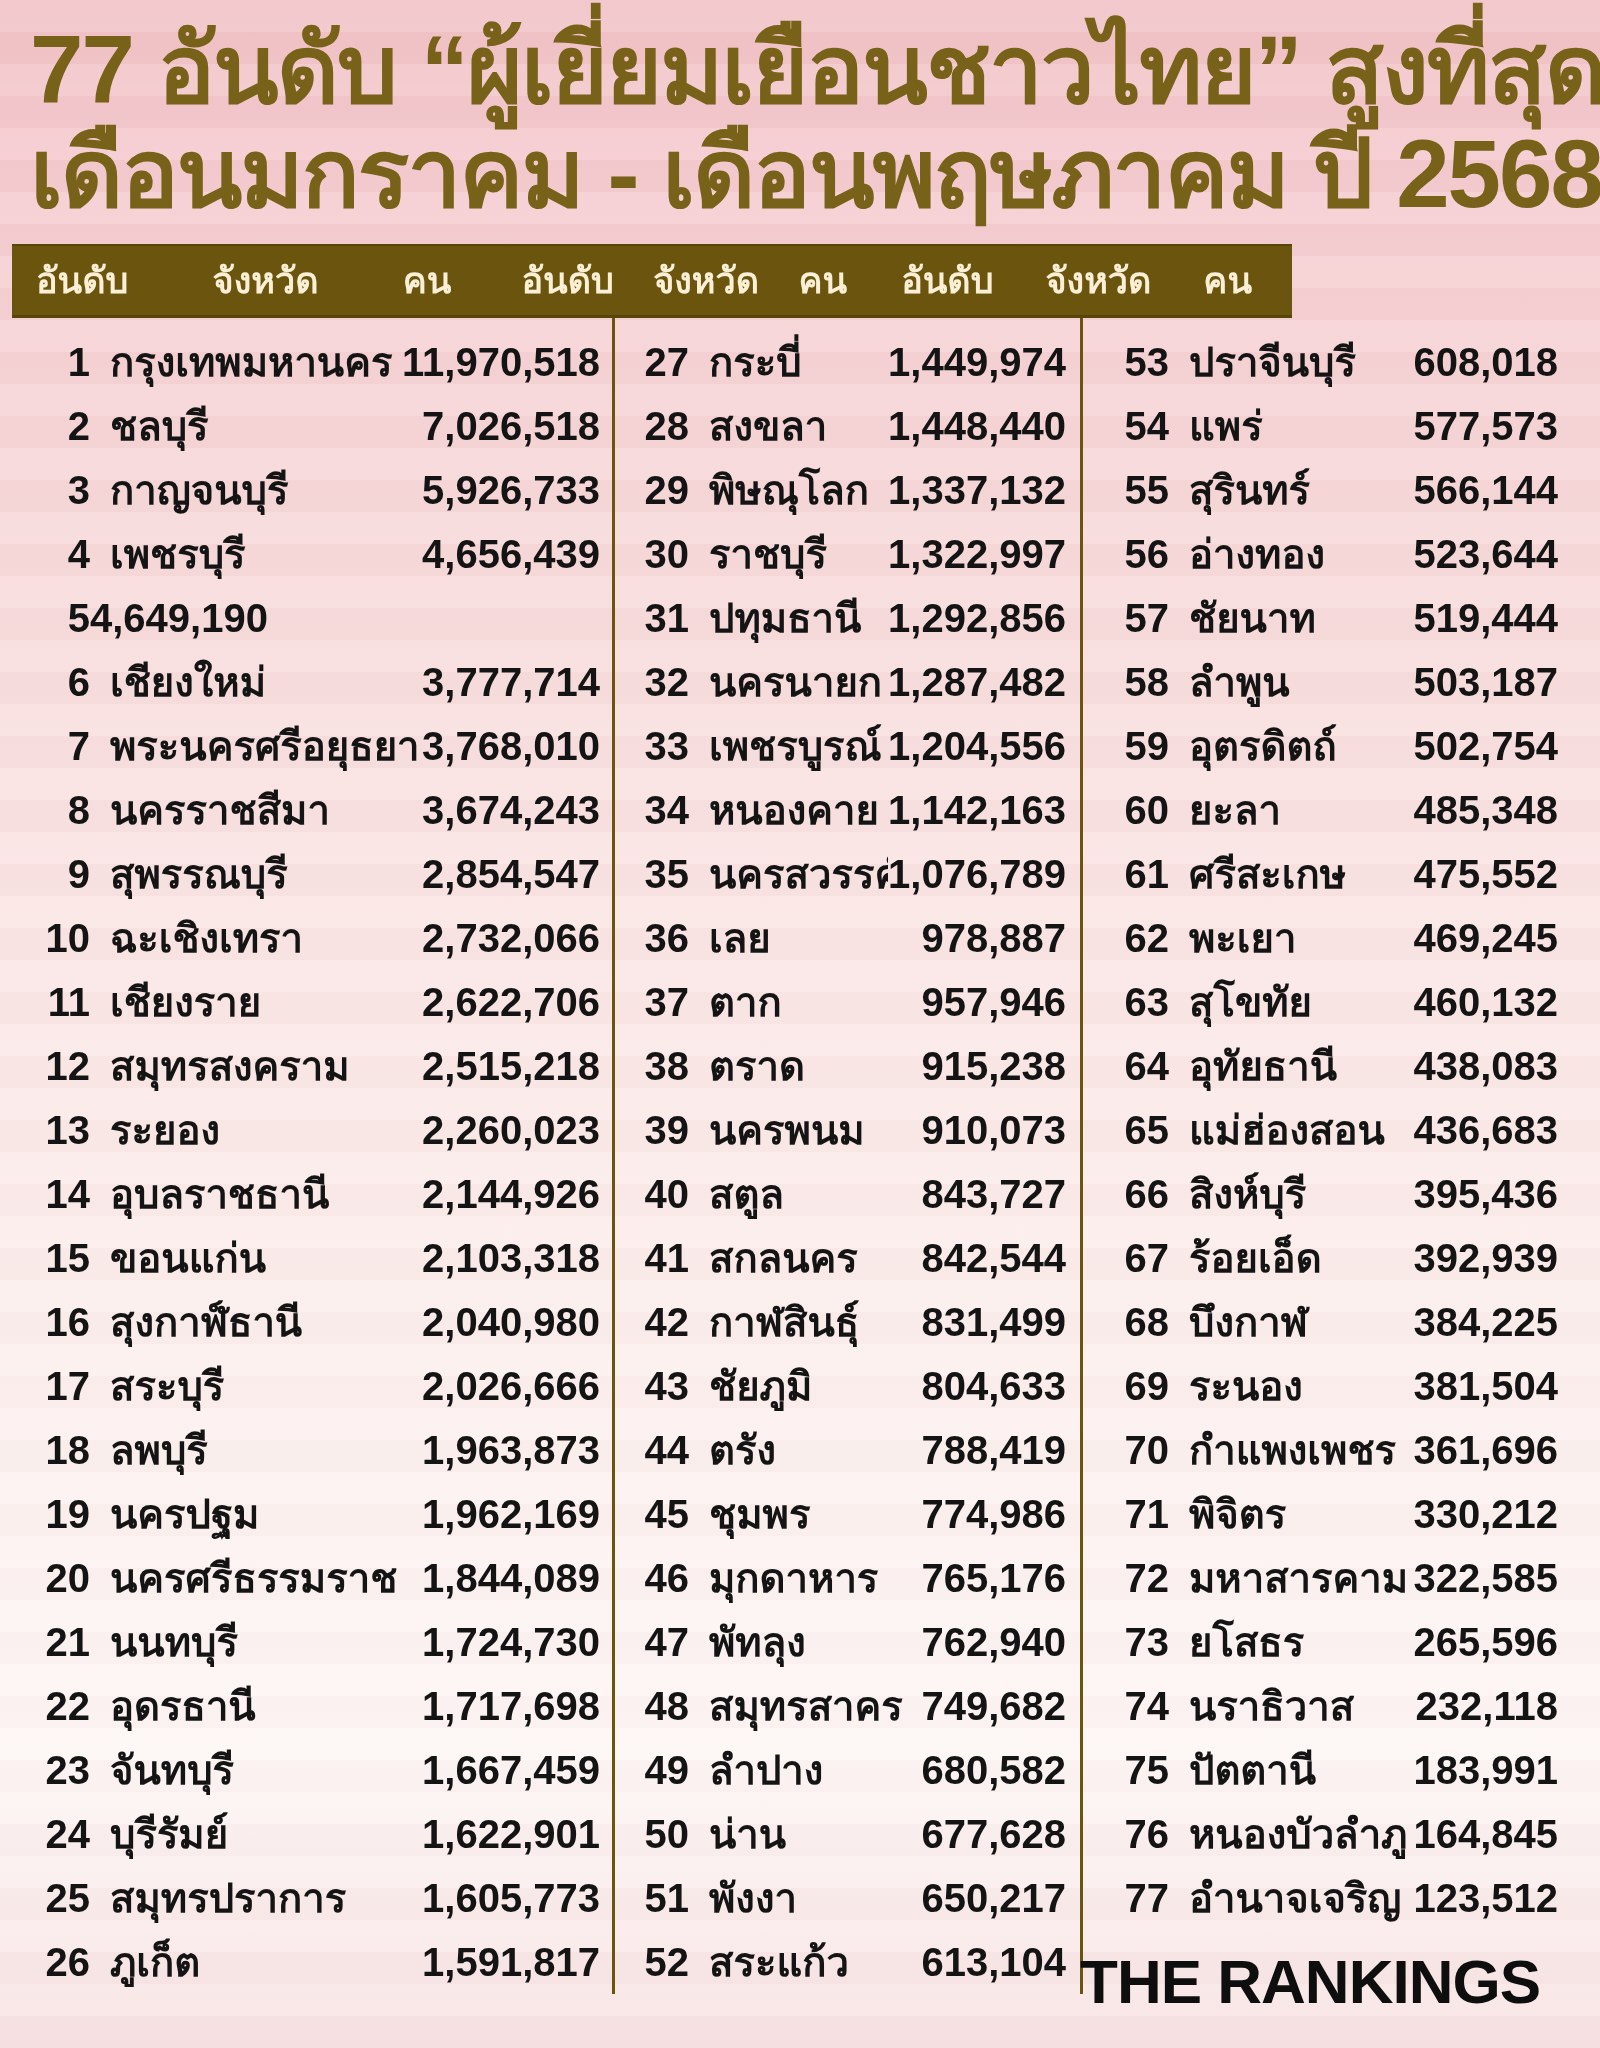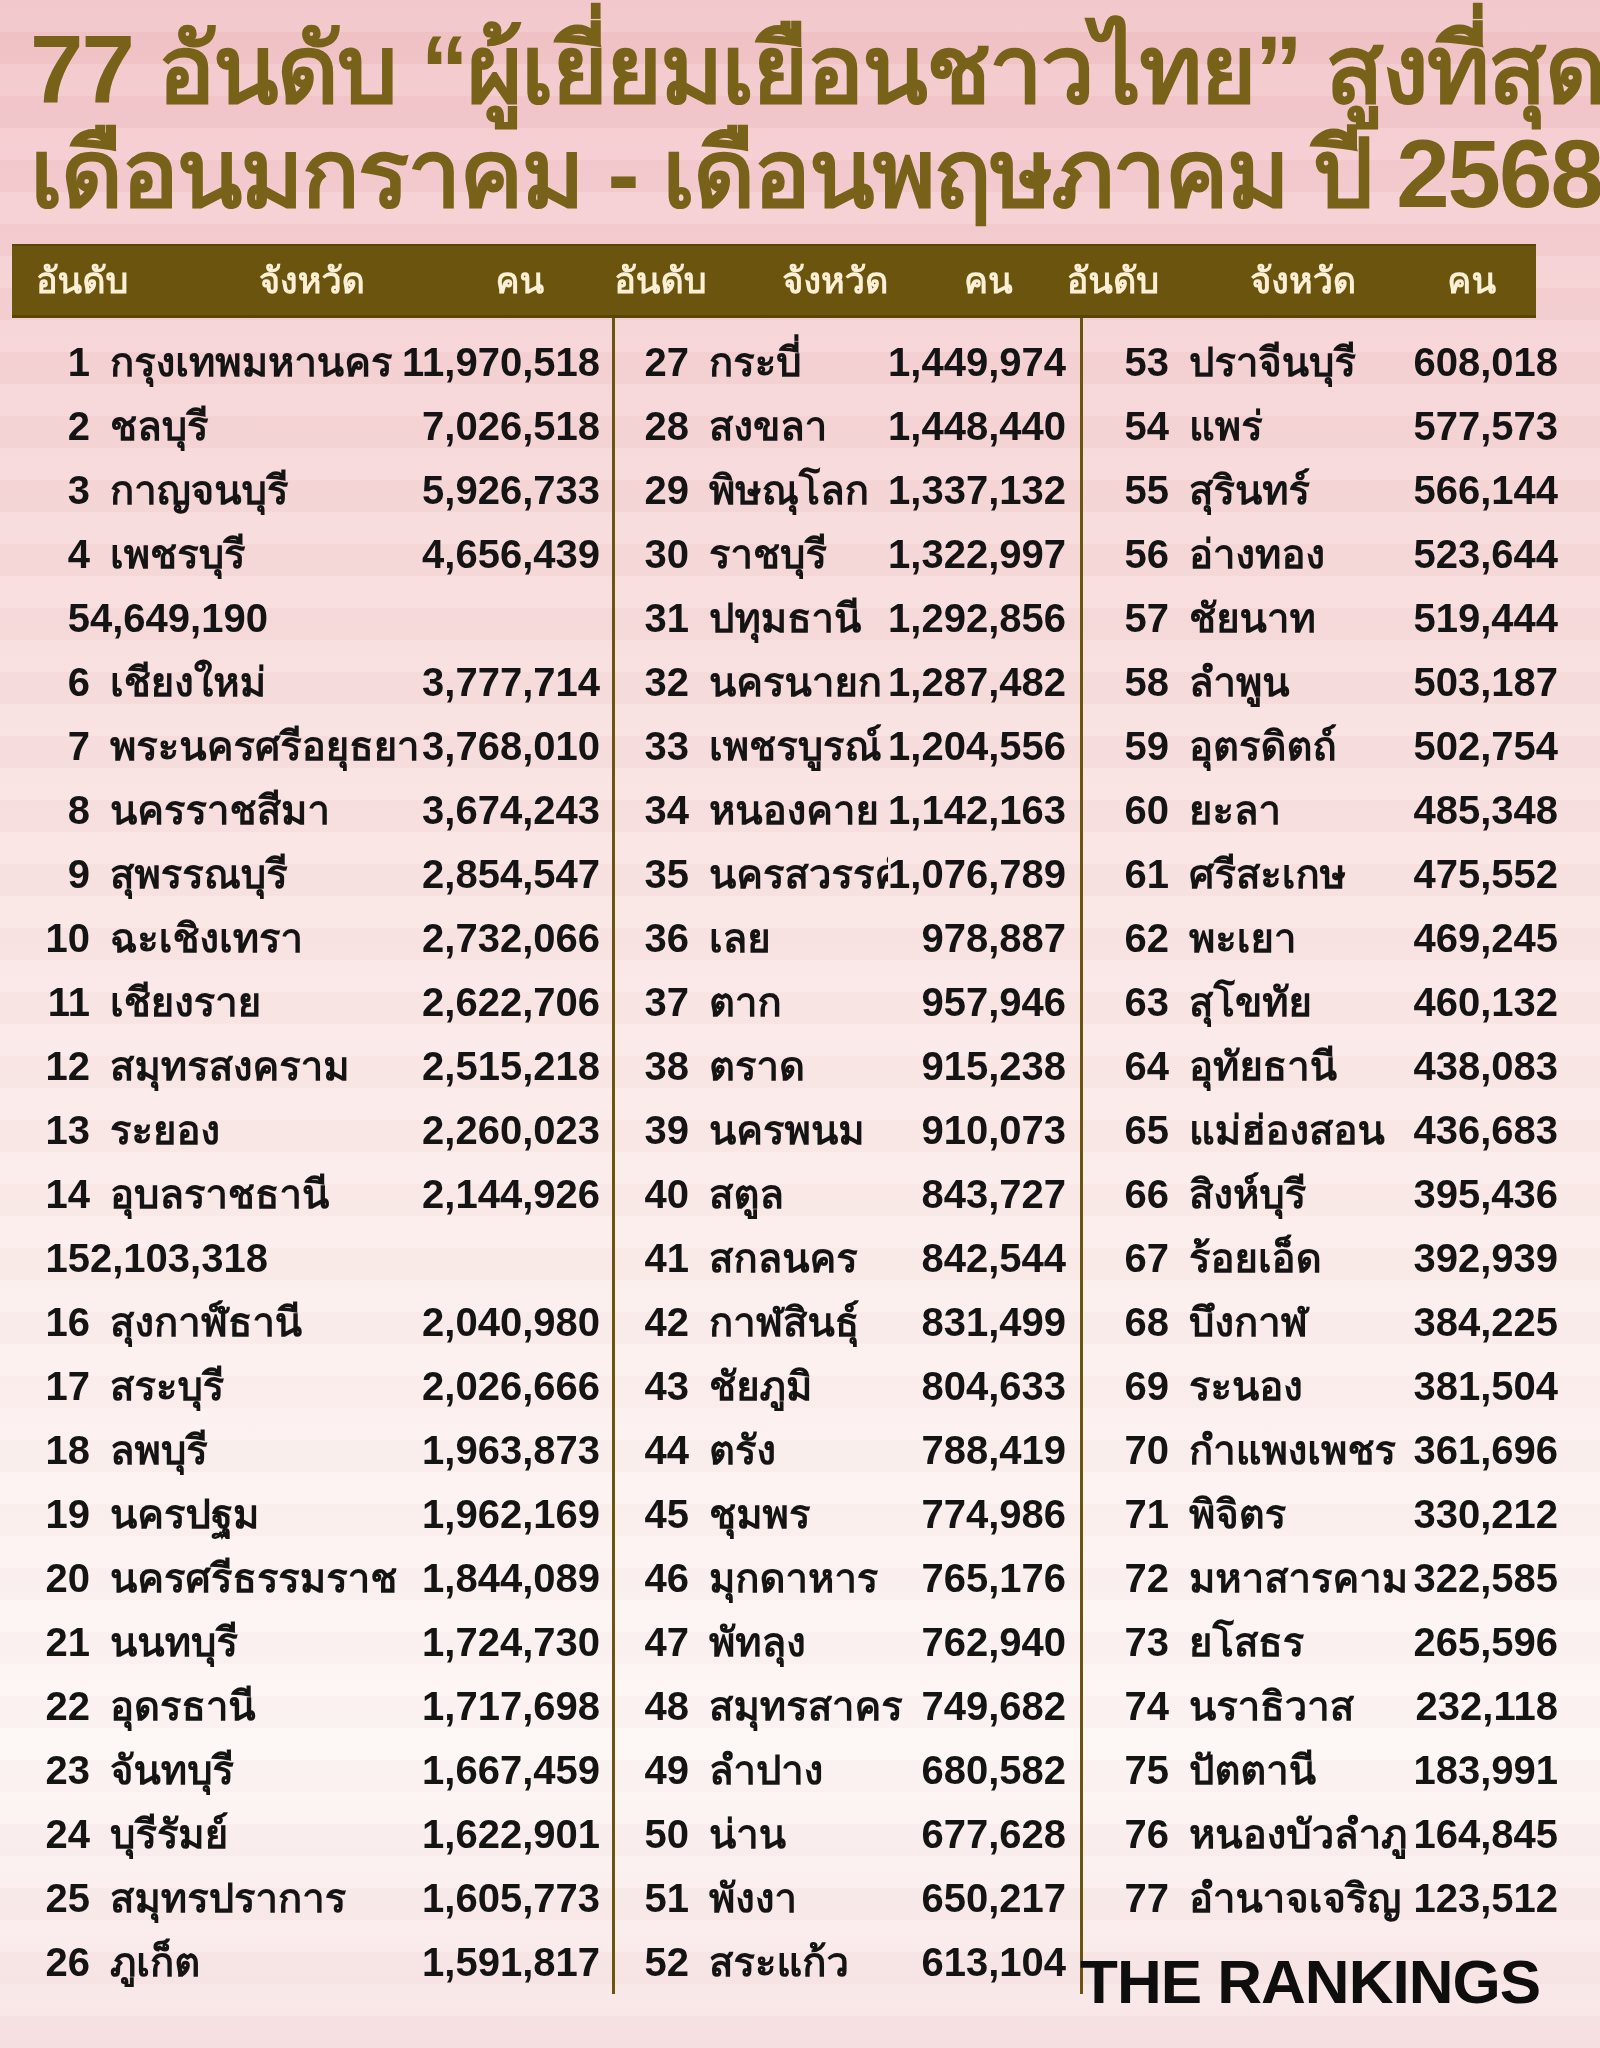--- a/index.html
+++ b/index.html
@@ -16,21 +16,21 @@
     pointer-events:none;
   }
   .title{
     position:absolute;left:30px;top:18px;width:1560px;
     font-size:96px;line-height:104px;font-weight:700;
     letter-spacing:-2px;
     color:#786219;
   }
   .title .line{white-space:nowrap;}
   .header-bar{
-    position:absolute;left:12px;top:244px;width:1524px;height:74px;
+    position:absolute;left:12px;top:244px;width:1280px;height:74px;
     background:#6a540e;
     border-top:2px solid #584508;border-bottom:3px solid #584508;
     box-sizing:border-box;
     display:flex;align-items:center;
     color:#fbf0d5;font-size:36px;font-weight:700;
   }
   .hgroup{display:flex;align-items:center;box-sizing:border-box;}
   .hgroup .h-rank{text-align:left;}
   .hgroup .h-prov{flex:1;text-align:center;}
   .hgroup .h-count{text-align:right;}
@@ -155,20 +155,21 @@
           <span class="prov">ระยอง</span>
           <span class="val">2,260,023</span>
         </div>
         <div class="row">
           <span class="rank">14</span>
           <span class="prov">อุบลราชธานี</span>
           <span class="val">2,144,926</span>
         </div>
         <div class="row">
           <span class="rank">15</span>
+          <span class="prov">ขอนแก่น</span>
           <span class="val">2,103,318</span>
         </div>
         <div class="row">
           <span class="rank">16</span>
           <span class="prov">สุงกาฬ์ธานี</span>
           <span class="val">2,040,980</span>
         </div>
         <div class="row">
           <span class="rank">17</span>
           <span class="prov">สระบุรี</span>

